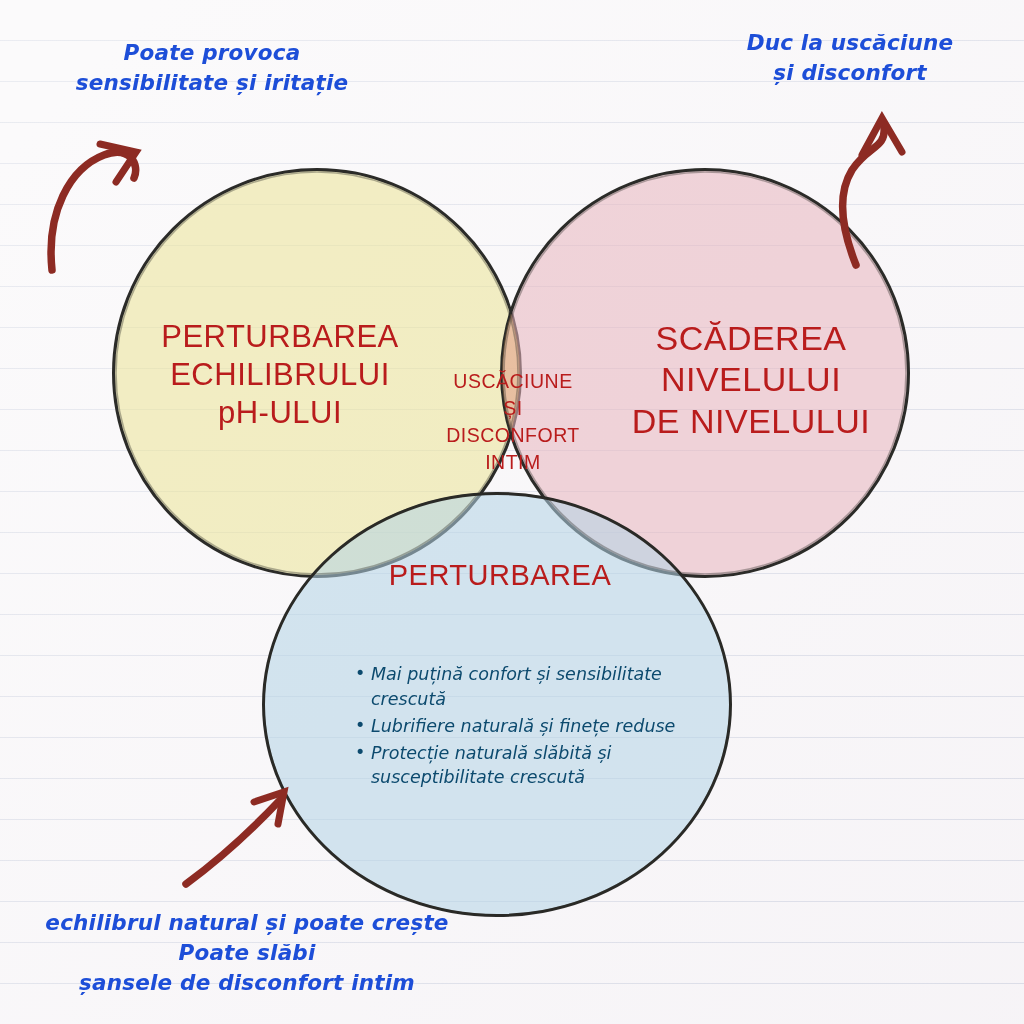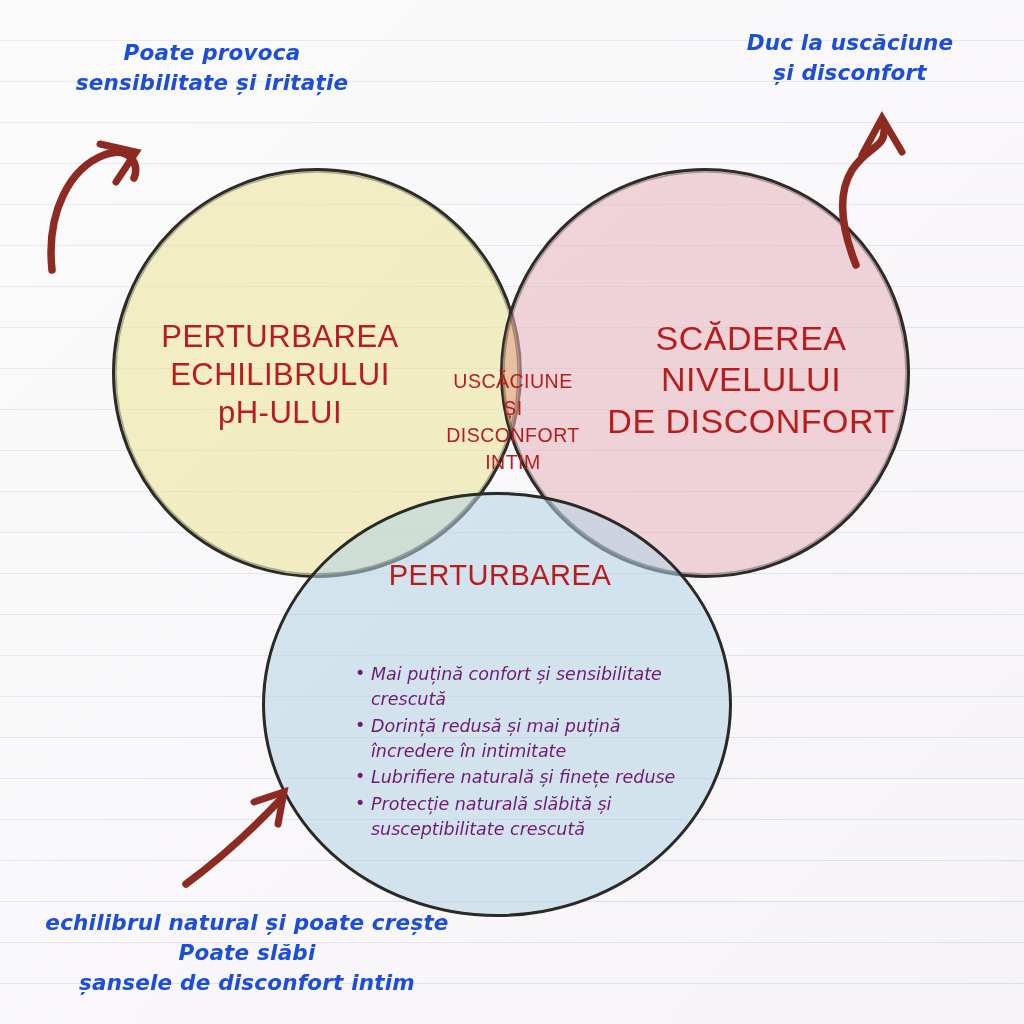--- a/index.html
+++ b/index.html
@@ -115,21 +115,21 @@
     font-size: 29px;
     line-height: 1.22;
   }
 
   
   #bottom-list {
     position: absolute;
     left: 355px;
     top: 662px;
     width: 340px;
-    color: #701a75;
+    color: #0c4a6e;
     font-family: "DejaVu Sans", sans-serif;
     font-size: 17.5px;
     line-height: 1.42;
     font-style: italic;
   }
   #bottom-list ul {
     margin: 0;
     padding: 0;
     list-style: none;
   }
@@ -219,38 +219,37 @@
 
   <div class="venn-label" id="label-left">
     <span class="ann-line">PERTURBAREA</span>
     <span class="ann-line">ECHILIBRULUI</span>
     <span class="ann-line">pH-ULUI</span>
   </div>
 
   <div class="venn-label" id="label-right">
     <span class="ann-line">SCĂDEREA</span>
     <span class="ann-line">NIVELULUI</span>
-    <span class="ann-line">DE DISCONFORT</span>
+    <span class="ann-line">DE NIVELULUI</span>
   </div>
 
   <div class="venn-label" id="label-center">
     <span class="ann-line">USCĂCIUNE</span>
     <span class="ann-line">ȘI</span>
     <span class="ann-line">DISCONFORT</span>
     <span class="ann-line">INTIM</span>
   </div>
 
   <div class="venn-label" id="label-bottom">
     <span class="ann-line">PERTURBAREA</span>
   </div>
 
   <div id="bottom-list">
     <ul>
       <li>Mai puțină confort și sensibilitate crescută</li>
-      <li>Dorință redusă și mai puțină încredere în intimitate</li>
       <li>Lubrifiere naturală și finețe reduse</li>
       <li>Protecție naturală slăbită și susceptibilitate crescută</li>
     </ul>
   </div>
 
   <div class="annotation" id="ann-top-left">
     <span class="ann-line">Poate provoca</span>
     <span class="ann-line">sensibilitate și iritație</span>
   </div>
 

